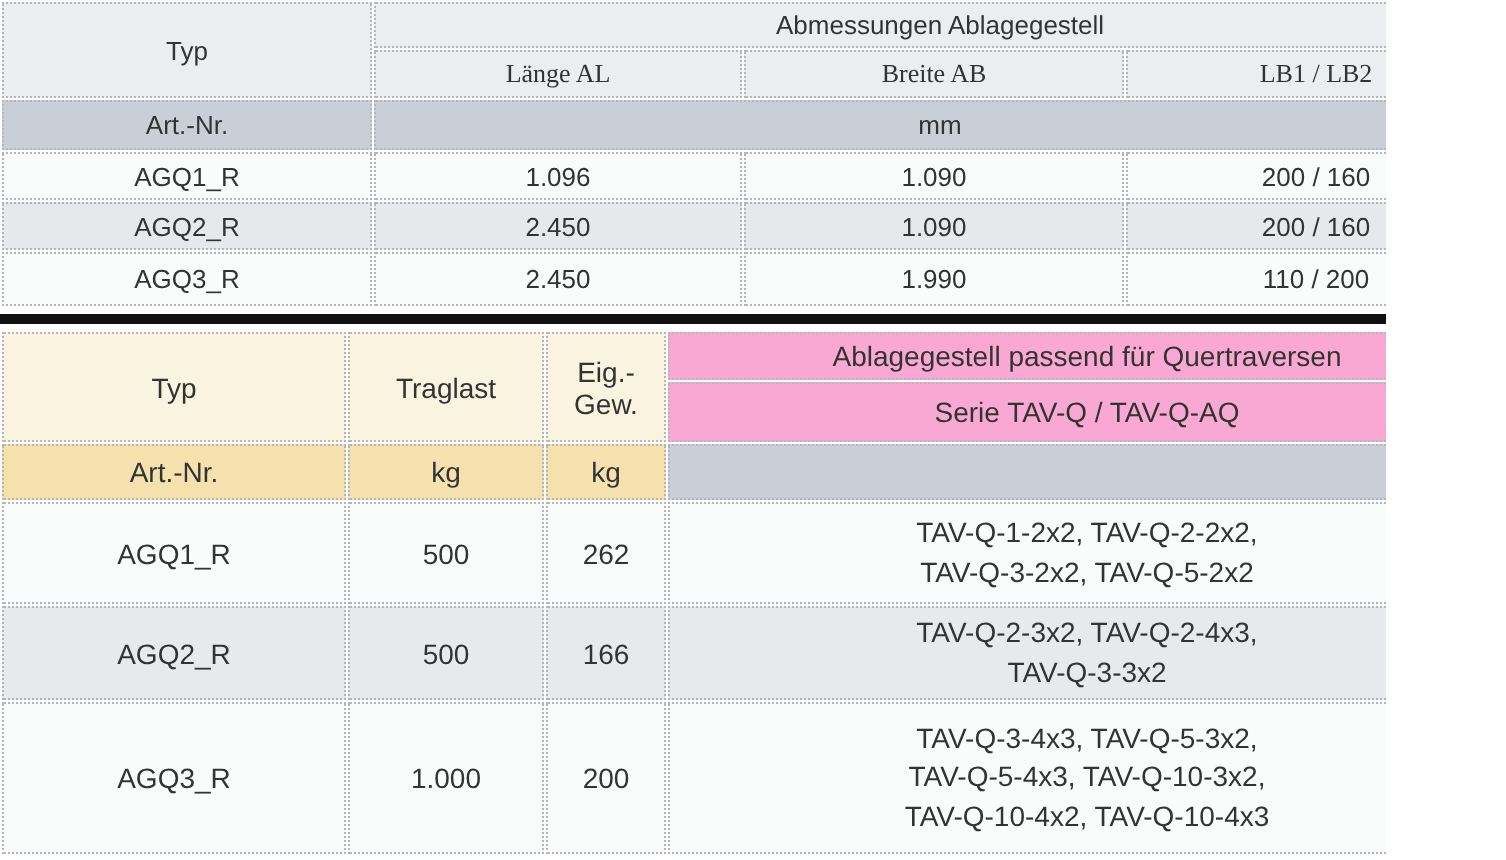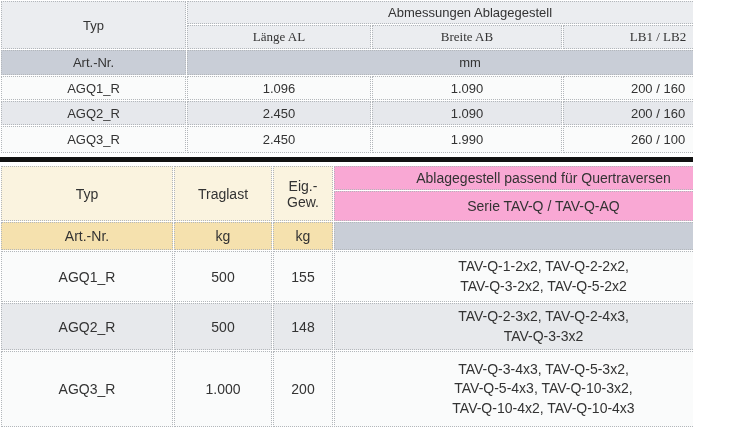--- a/index.html
+++ b/index.html
@@ -101,21 +101,21 @@
     <tr class="dr row-b">
       <td>AGQ2_R</td>
       <td>2.450</td>
       <td>1.090</td>
       <td>200 / 160</td>
     </tr>
     <tr class="dr-last row-a">
       <td>AGQ3_R</td>
       <td>2.450</td>
       <td>1.990</td>
-      <td>260 / 100</td>
+      <td>110 / 200</td>
     </tr>
   </tbody>
     </table>
 
   <div class="divider"></div>
 
   <table class="t-load">
     <colgroup>
       <col style="width:172px">
       <col style="width:98px">
@@ -134,28 +134,28 @@
     </tr>
     <tr class="hb">
       <td class="tan">Art.-Nr.</td>
       <td class="tan">kg</td>
       <td class="tan">kg</td>
       <td class="band"></td>
     </tr>
     <tr class="r1 row-a">
       <td class="data">AGQ1_R</td>
       <td class="data">500</td>
-      <td class="data">155</td>
+      <td class="data">262</td>
       <td class="data multiline">TAV-Q-1-2x2, TAV-Q-2-2x2,
 TAV-Q-3-2x2, TAV-Q-5-2x2</td>
     </tr>
     <tr class="r2 row-b">
       <td class="data">AGQ2_R</td>
       <td class="data">500</td>
-      <td class="data">148</td>
+      <td class="data">166</td>
       <td class="data multiline">TAV-Q-2-3x2, TAV-Q-2-4x3,
 TAV-Q-3-3x2</td>
     </tr>
     <tr class="r3 row-a">
       <td class="data">AGQ3_R</td>
       <td class="data">1.000</td>
       <td class="data">200</td>
       <td class="data multiline">TAV-Q-3-4x3, TAV-Q-5-3x2,
 TAV-Q-5-4x3, TAV-Q-10-3x2,
 TAV-Q-10-4x2, TAV-Q-10-4x3</td>

